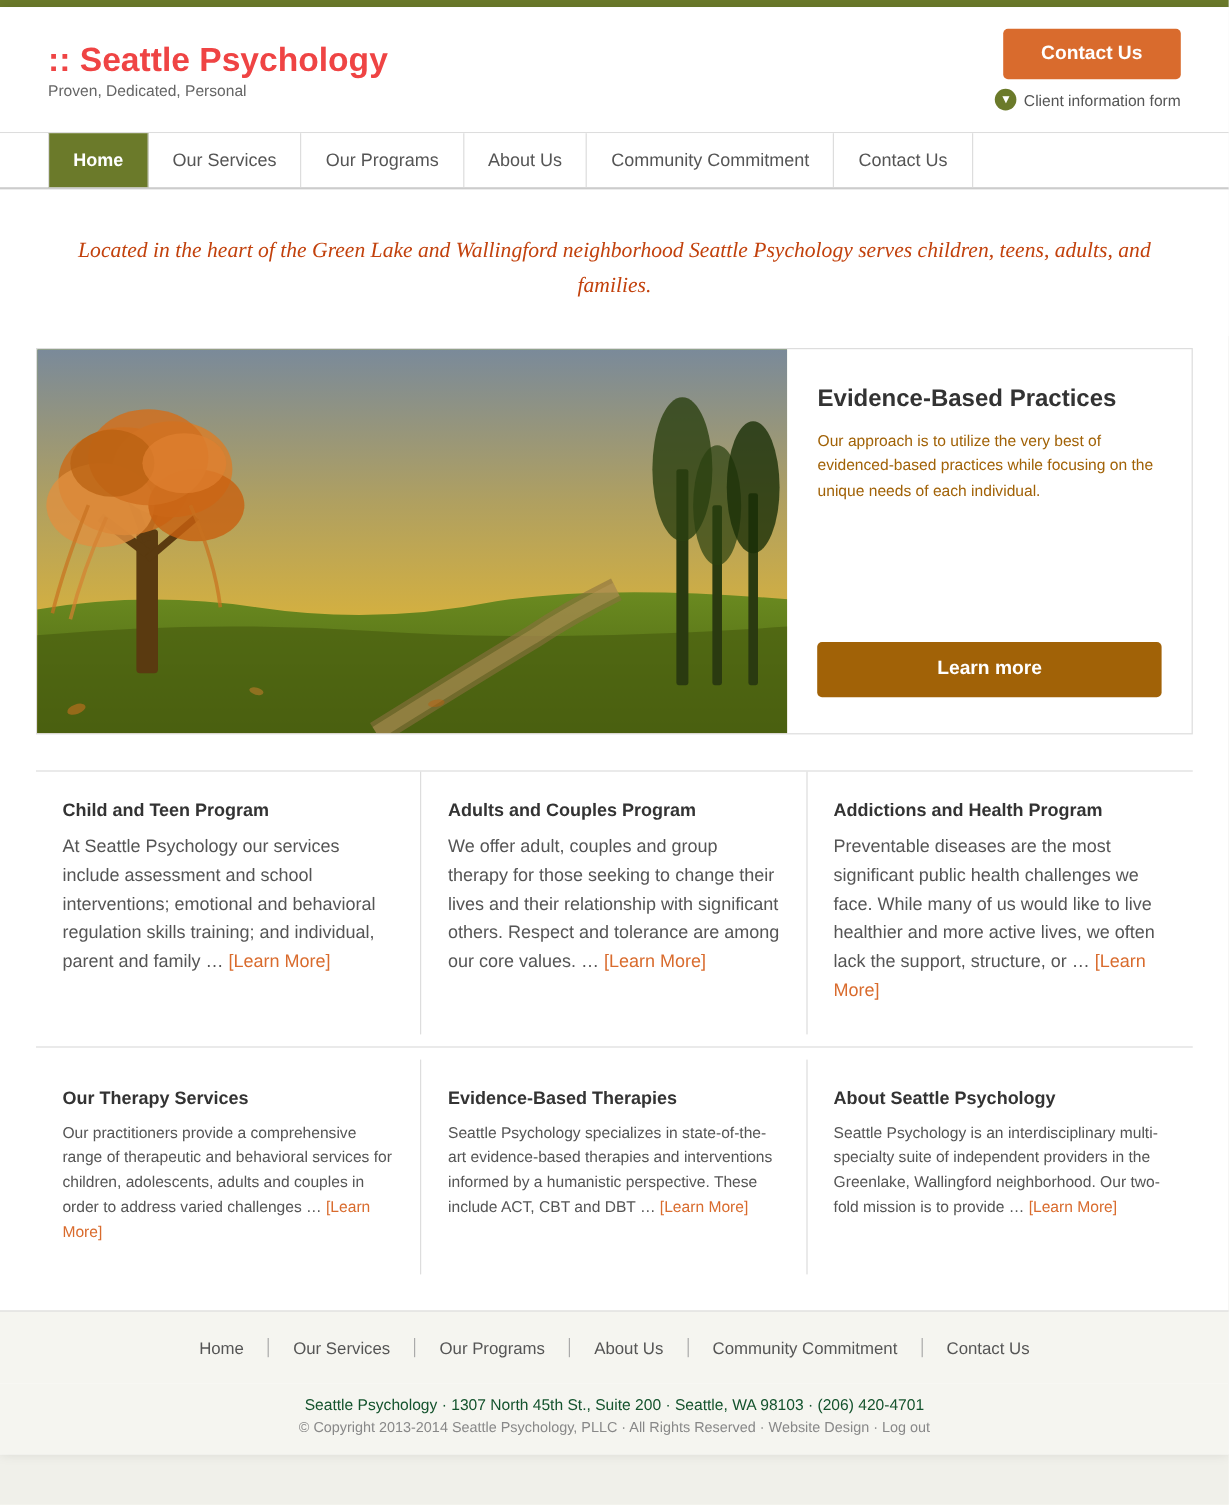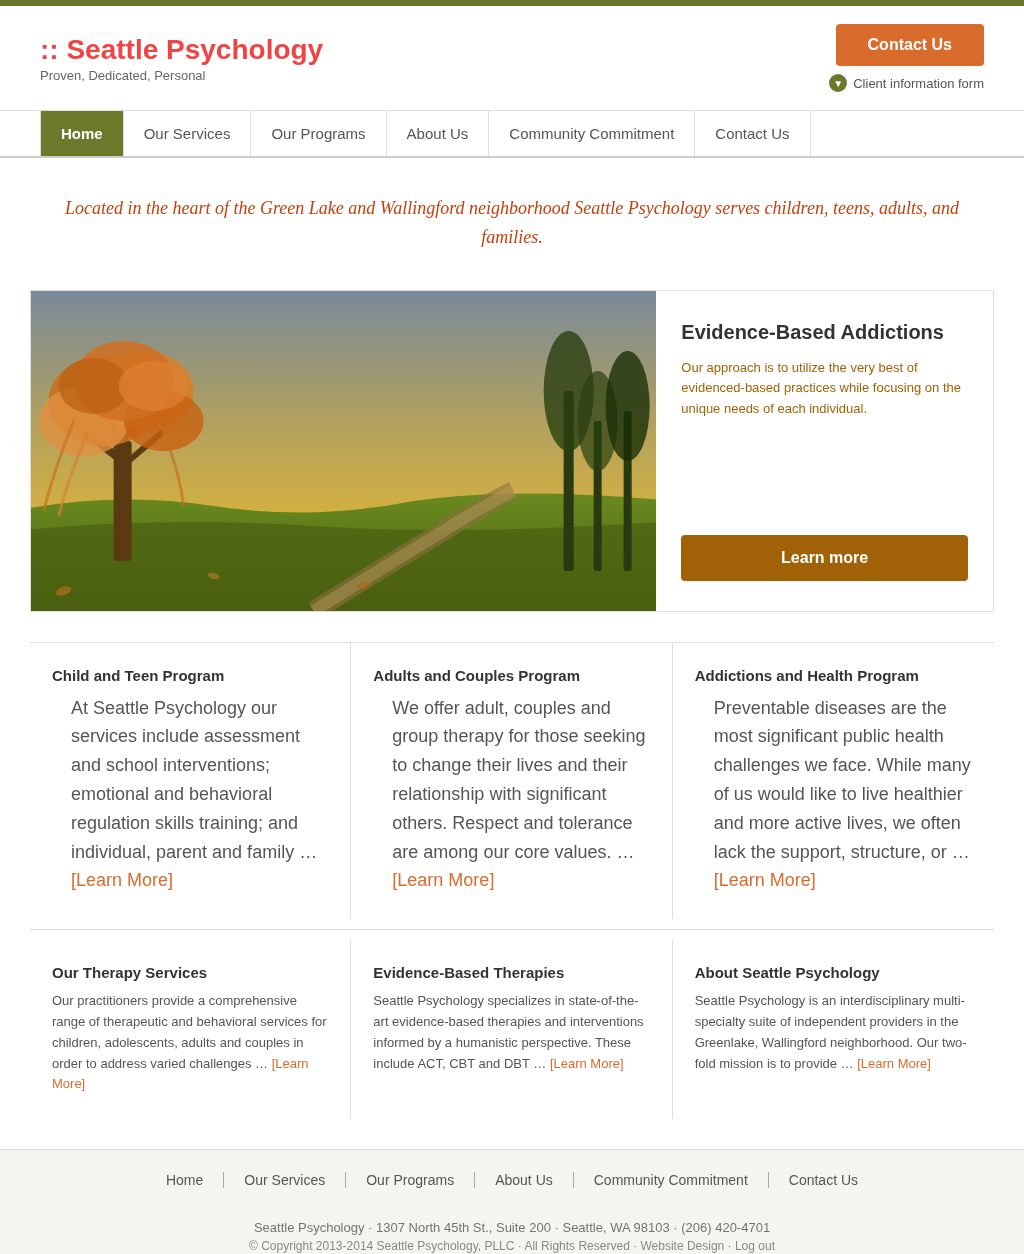--- a/index.html
+++ b/index.html
@@ -186,25 +186,24 @@
       border-right: none;
     }
     .program-title {
       font-size: 15px;
       font-weight: bold;
       color: #333;
       font-family: Arial, sans-serif;
       margin-bottom: 10px;
     }
     .program-desc {
-      font-size: 18px;
+      font-size: 15px;
       color: #555;
       line-height: 1.6;
       font-family: Arial, sans-serif;
-      margin-left: 19px;
     }
     .learn-more-link {
       color: #d96b2d;
       cursor: pointer;
       text-decoration: none;
     }
 
     
     .section-divider {
       height: 1px;
@@ -262,21 +261,21 @@
     }
 
     
     .footer-info {
       background: #f5f5f0;
       text-align: center;
       padding: 10px 40px 16px;
     }
     .footer-address {
       font-size: 13px;
-      color: #737373;
+      color: #14532d;
       font-family: Arial, sans-serif;
       margin-bottom: 4px;
     }
     .footer-copyright {
       font-size: 12px;
       color: #888;
       font-family: Arial, sans-serif;
     }
 
     
@@ -390,21 +389,21 @@
             <ellipse cx="614" cy="115" rx="22" ry="55" fill="#1a3008" opacity="0.8"></ellipse>
 
             <ellipse cx="50" cy="300" rx="8" ry="4" fill="#c87020" opacity="0.6" transform="rotate(-20 50 300)"></ellipse>
             <ellipse cx="200" cy="285" rx="6" ry="3" fill="#d48030" opacity="0.5" transform="rotate(15 200 285)"></ellipse>
             <ellipse cx="350" cy="295" rx="7" ry="3" fill="#b86010" opacity="0.5" transform="rotate(-10 350 295)"></ellipse>
           </svg>
         </div>
       </div>
       <div class="featured-content">
         <div>
-          <h2 class="featured-title">Evidence-Based Addictions</h2>
+          <h2 class="featured-title">Evidence-Based Practices</h2>
           <p class="featured-desc">Our approach is to utilize the very best of evidenced-based practices while focusing on the unique needs of each individual.</p>
         </div>
         <button class="learn-more-btn">Learn more</button>
       </div>
     </div>
 
     <div class="programs-grid">
       <div class="program-card">
         <h3 class="program-title">Child and Teen Program</h3>
         <p class="program-desc">At Seattle Psychology our services include assessment and school interventions; emotional and behavioral regulation skills training; and individual, parent and family … <a class="learn-more-link">[Learn More]</a></p>

